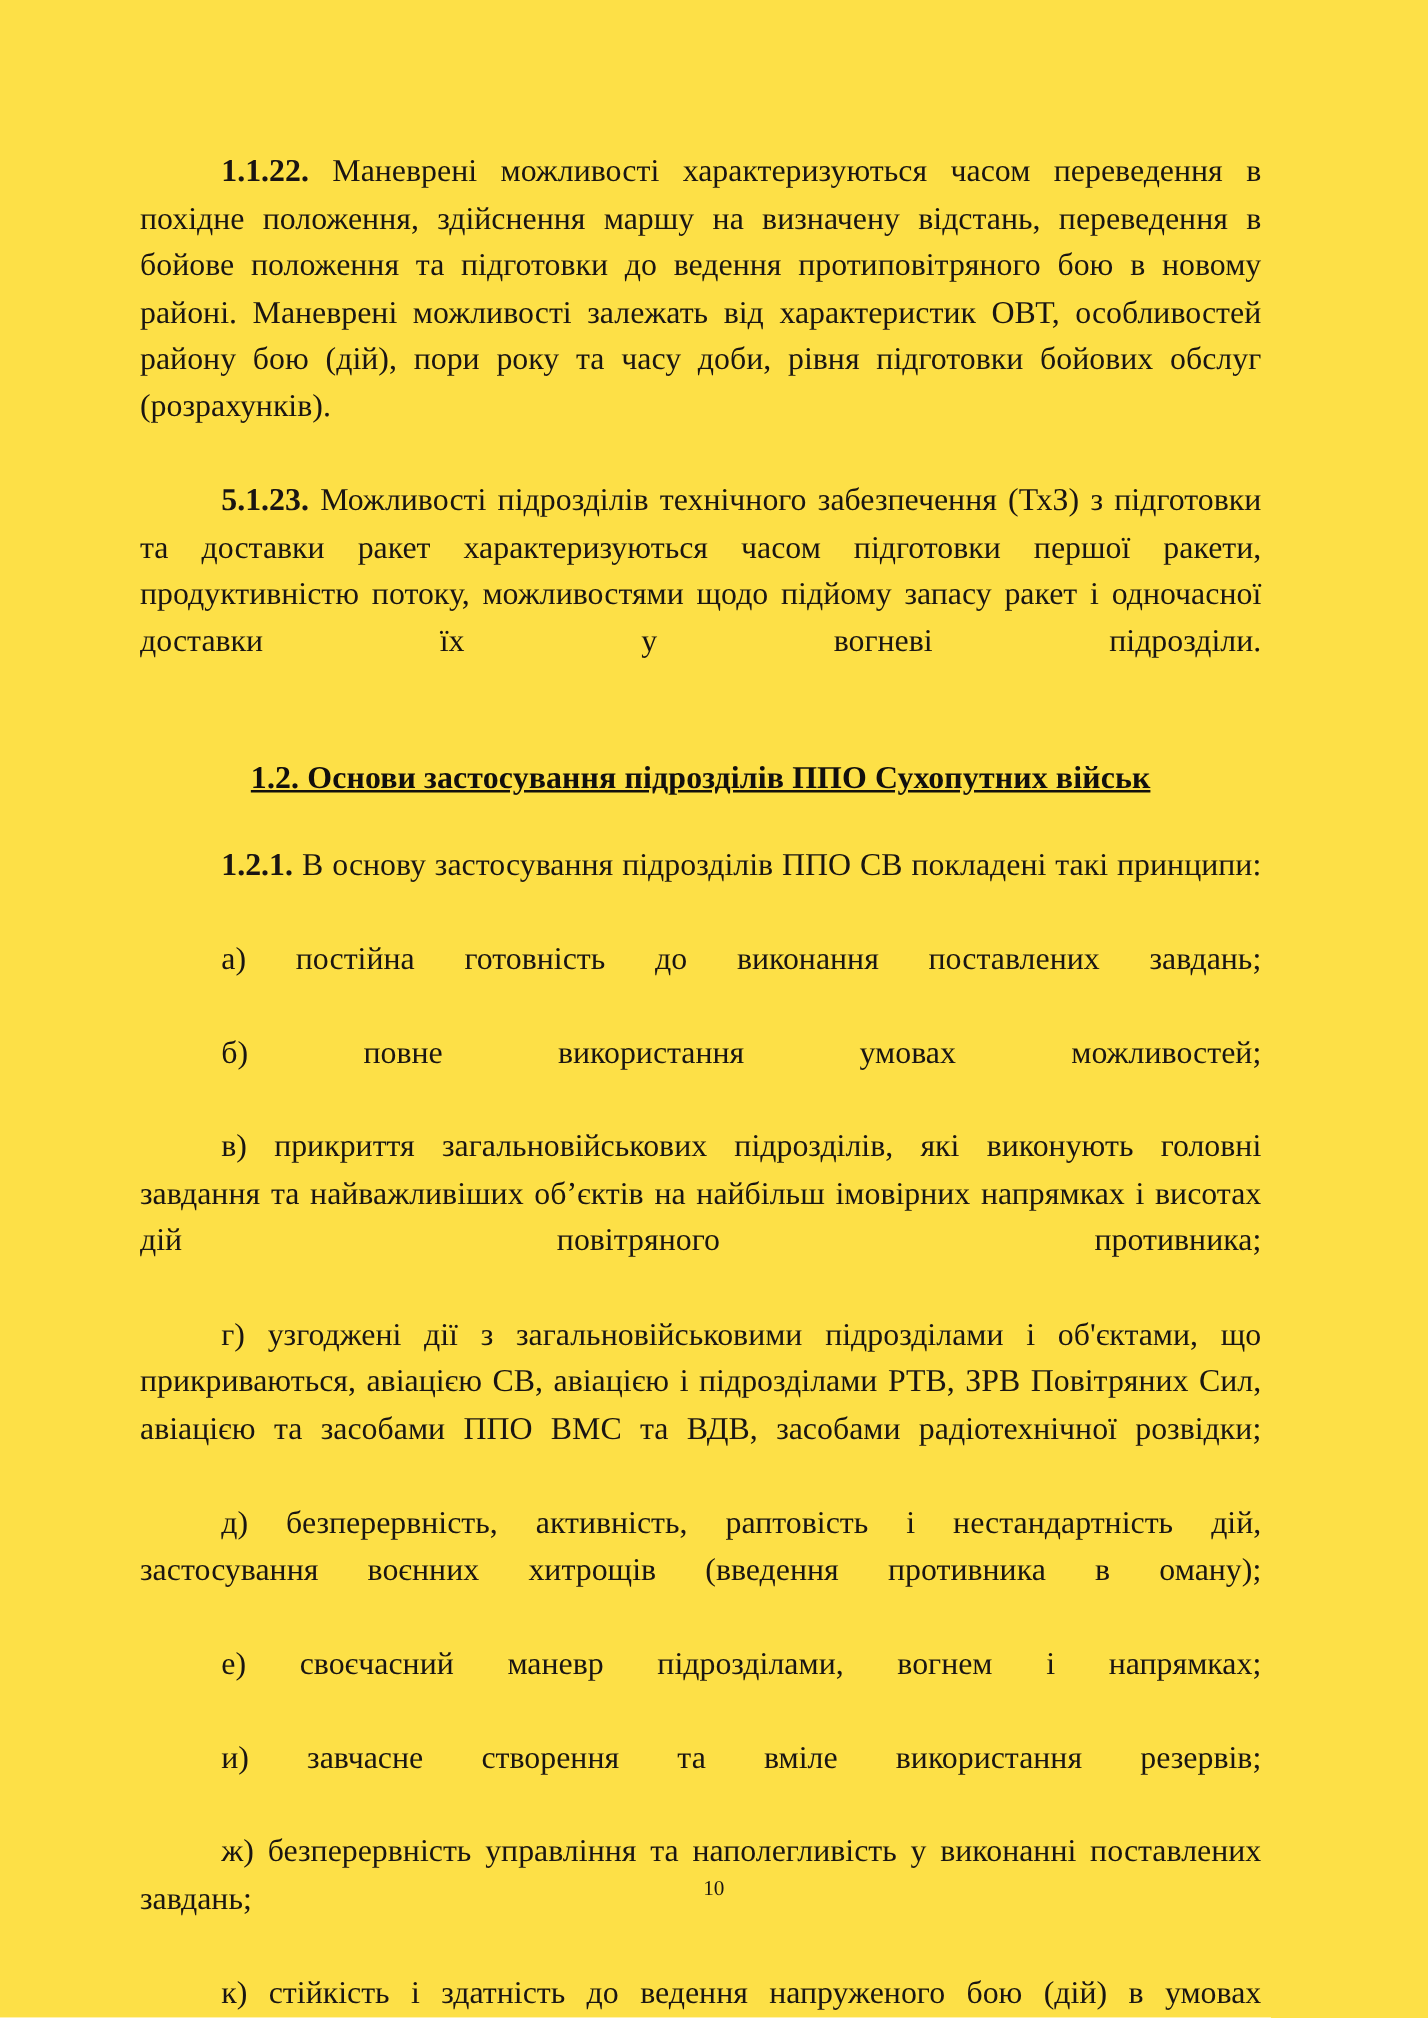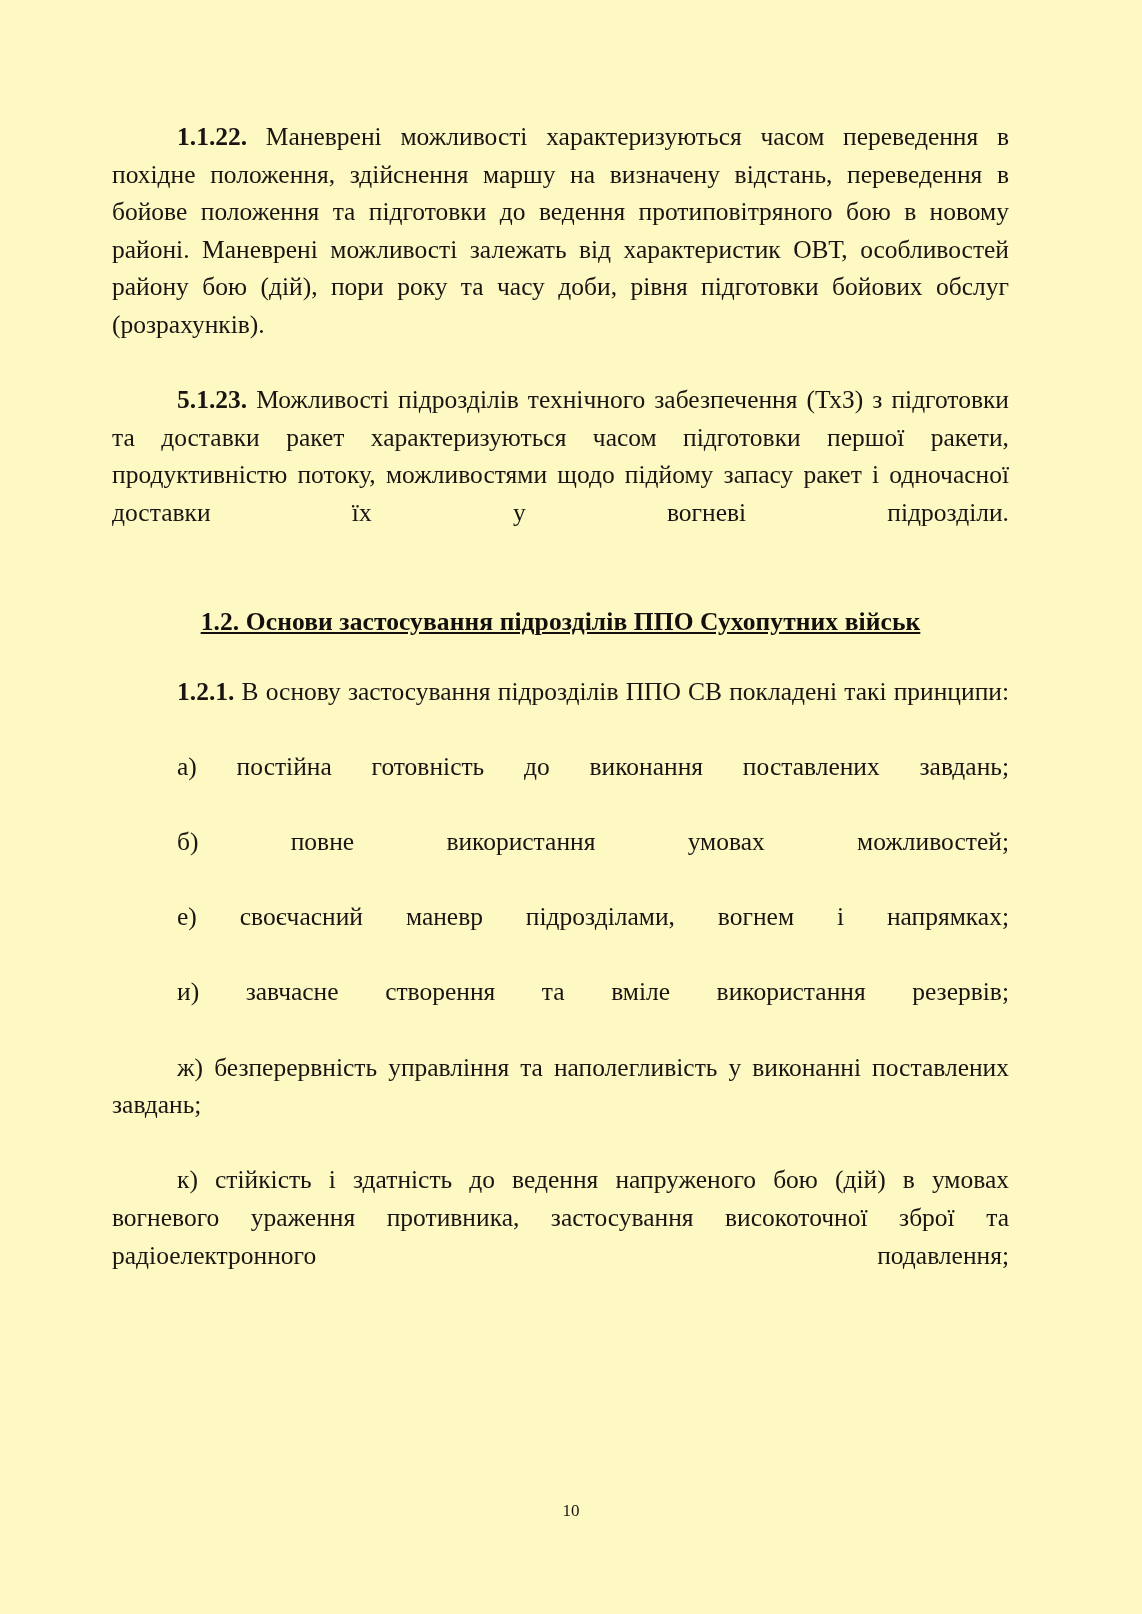--- a/index.html
+++ b/index.html
@@ -5,21 +5,21 @@
   html, body {
     margin: 0;
     padding: 0;
     background: #ffffff;
   }
 
   .page {
     position: relative;
     width: 1142px;
     height: 1614px;
-    background: #fef9c3;
+    background: #fde047;
     margin: 0 auto;
     overflow: hidden;
     font-family: "Liberation Serif", "DejaVu Serif", serif;
     color: #181412;
   }
 
   .content {
     position: absolute;
     left: 112px;
     top: 118px;
@@ -99,20 +99,23 @@
     <p class="para indent gap-para"><span class="num">5.1.23.</span> <span>Можливості підрозділів технічного забезпечення (ТхЗ) з підготовки та доставки ракет характеризуються часом підготовки першої ракети, продуктивністю потоку, можливостями щодо підйому запасу ракет і одночасної доставки їх у вогневі підрозділи.</span></p>
 
     <div class="heading-wrap">
       <h2 class="section-heading">1.2. Основи застосування підрозділів ППО Сухопутних військ</h2>
     </div>
 
     <p class="para indent"><span class="num">1.2.1.</span> <span>В основу застосування підрозділів ППО СВ покладені такі принципи:</span></p>
 
     <p class="para list-item">а) постійна готовність до виконання поставлених завдань;</p>
     <p class="para list-item">б) повне використання умовах можливостей;</p>
+    <p class="para list-item">в) прикриття загальновійськових підрозділів, які виконують головні завдання та найважливіших об’єктів на найбільш імовірних напрямках і висотах дій повітряного противника;</p>
+    <p class="para list-item">г) узгоджені дії з загальновійськовими підрозділами і об'єктами, що прикриваються, авіацією СВ, авіацією і підрозділами РТВ, ЗРВ Повітряних Сил, авіацією та засобами ППО ВМС та ВДВ, засобами радіотехнічної розвідки;</p>
+    <p class="para list-item">д) безперервність, активність, раптовість і нестандартність дій, застосування воєнних хитрощів (введення противника в оману);</p>
     <p class="para list-item">е) своєчасний маневр підрозділами, вогнем і напрямках;</p>
     <p class="para list-item">и) завчасне створення та вміле використання резервів;</p>
     <p class="para list-item">ж) безперервність управління та наполегливість у виконанні поставлених завдань;</p>
     <p class="para list-item">к) стійкість і здатність до ведення напруженого бою (дій) в умовах вогневого ураження противника, застосування високоточної зброї та радіоелектронного подавлення;</p>
 
   </div>
 
   <div class="page-number">10</div>
 
 </div>

